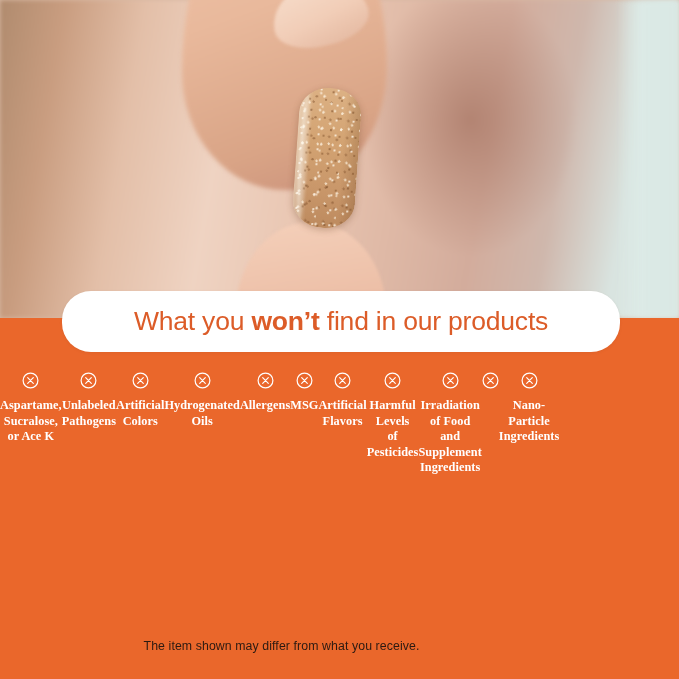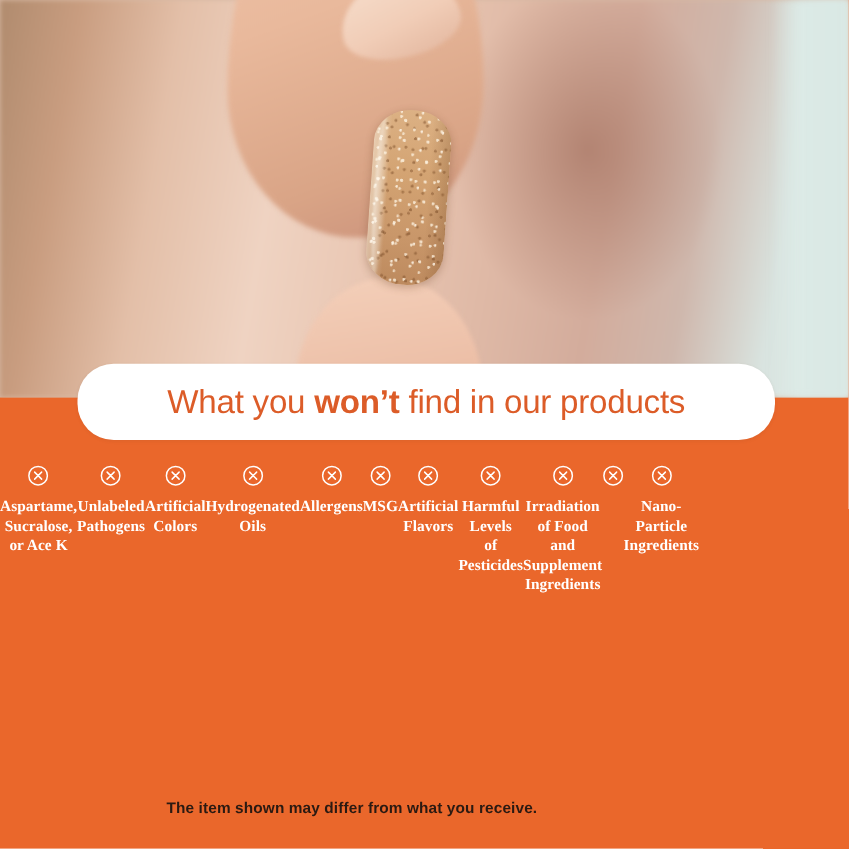--- a/index.html
+++ b/index.html
@@ -217,21 +217,20 @@
   
   .footer-note {
     position: absolute;
     left: 0;
     top: 639px;
     width: 563px;
     text-align: center;
     font-size: 12.3px;
     color: #2b1a12;
     letter-spacing: 0.1px;
-    font-weight: bold;
   }
 </style>
 </head>
 <body>
 
 <div id="page">
 
   <div class="photo">
     <div class="photo-bg"></div>
     <div class="photo-mint"></div>

